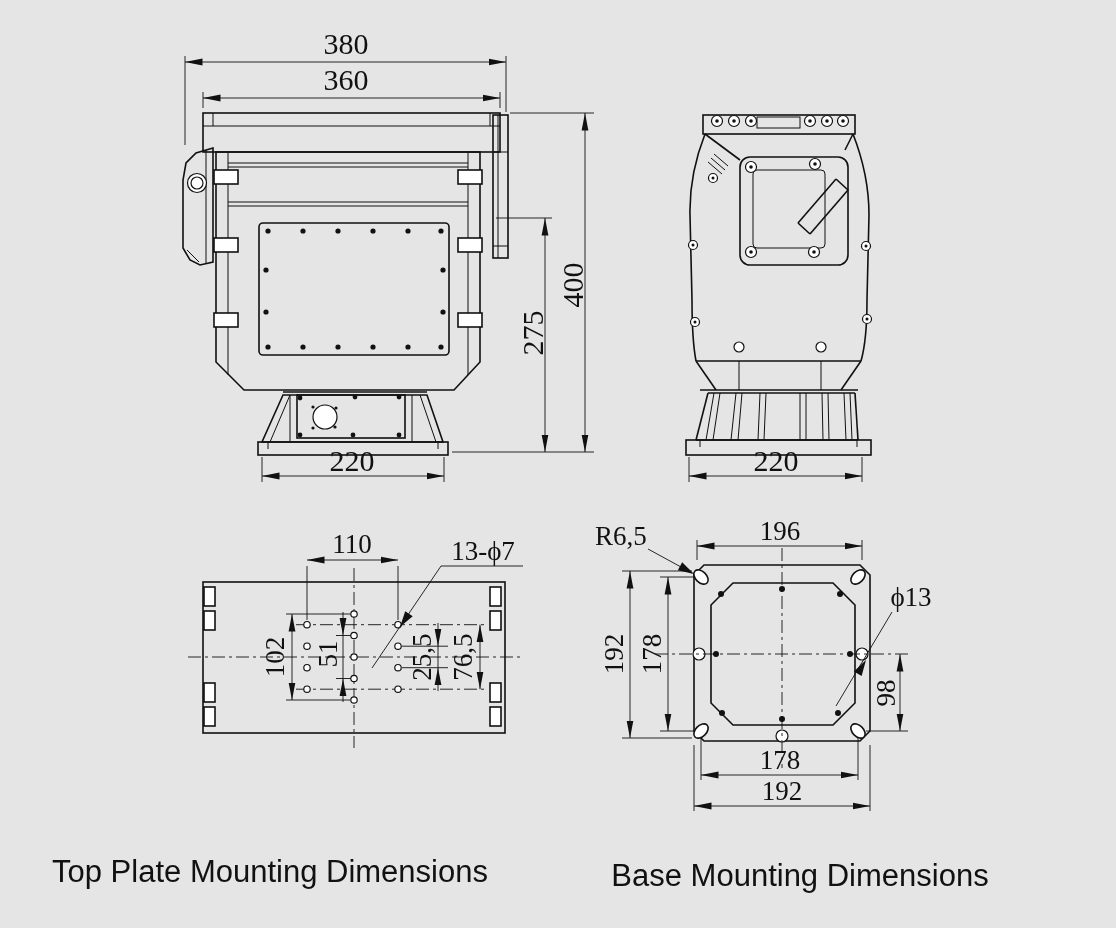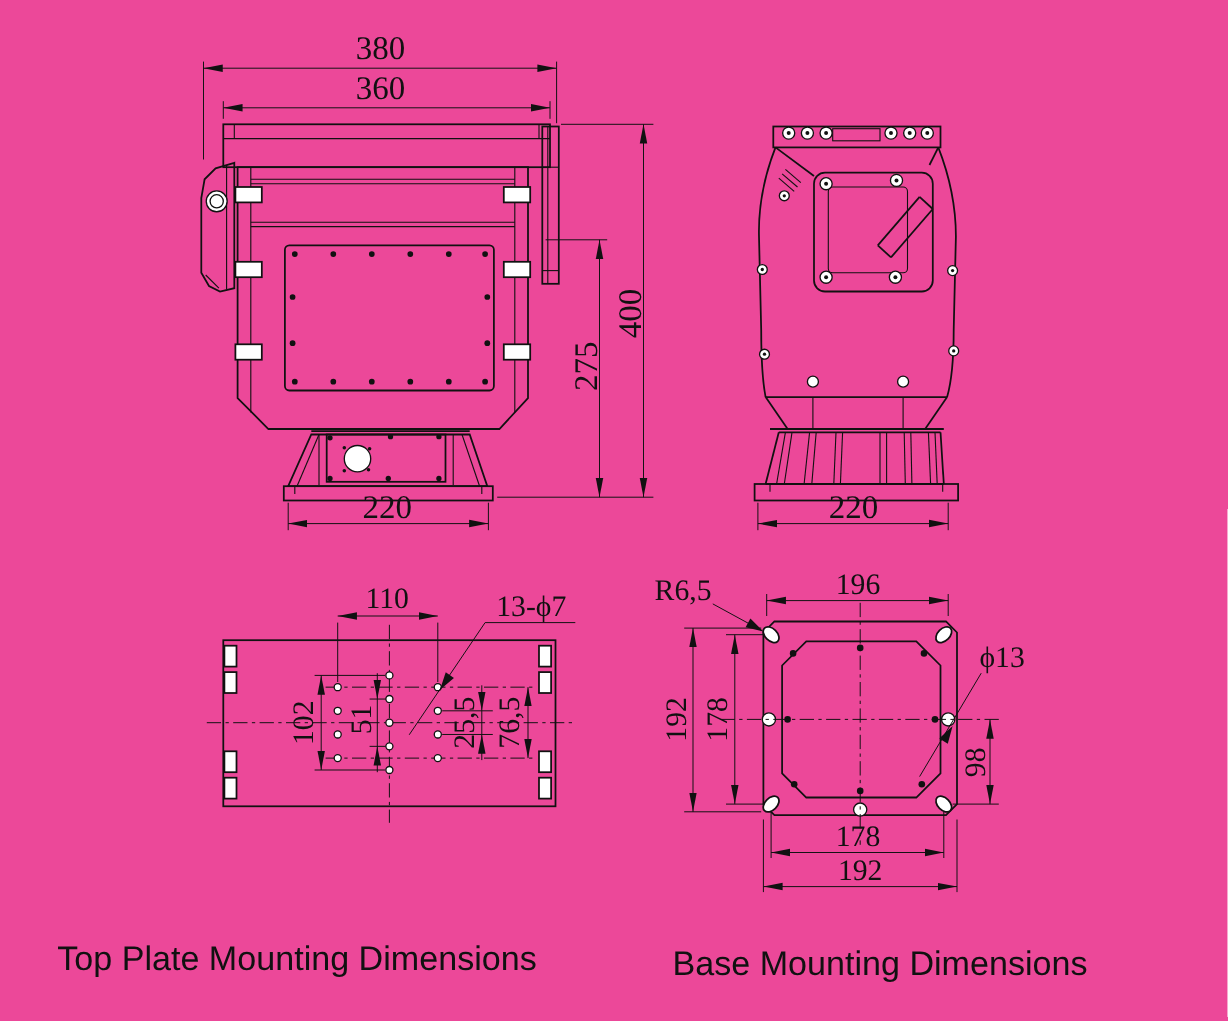--- a/index.html
+++ b/index.html
@@ -1,16 +1,16 @@
 <!DOCTYPE html>
 <html><head>
 <meta charset="utf-8">
 <style>
   html,body { margin:0; padding:0; background:#ffffff; }
-  .stage { position:relative; width:1116px; height:928px; background:#ec4899; overflow:hidden; }
+  .stage { position:relative; width:1116px; height:928px; background:#e5e5e5; overflow:hidden; }
   svg { display:block; }
   .ol  { fill:none; stroke:#111; stroke-width:1.6; stroke-linejoin:miter; }
   .olf { fill:#fff; stroke:#111; stroke-width:1.6; }
   .tn  { fill:none; stroke:#111; stroke-width:1; }
   .cl  { fill:none; stroke:#111; stroke-width:0.9; stroke-dasharray:13 4 3 4; }
   .dm  { fill:none; stroke:#111; stroke-width:0.9; }
   .dot { fill:#111; stroke:none; }
   .scr { fill:#fff; stroke:#111; stroke-width:1.2; }
   .ah  { fill:#111; stroke:none; }
   text { fill:#111; }

